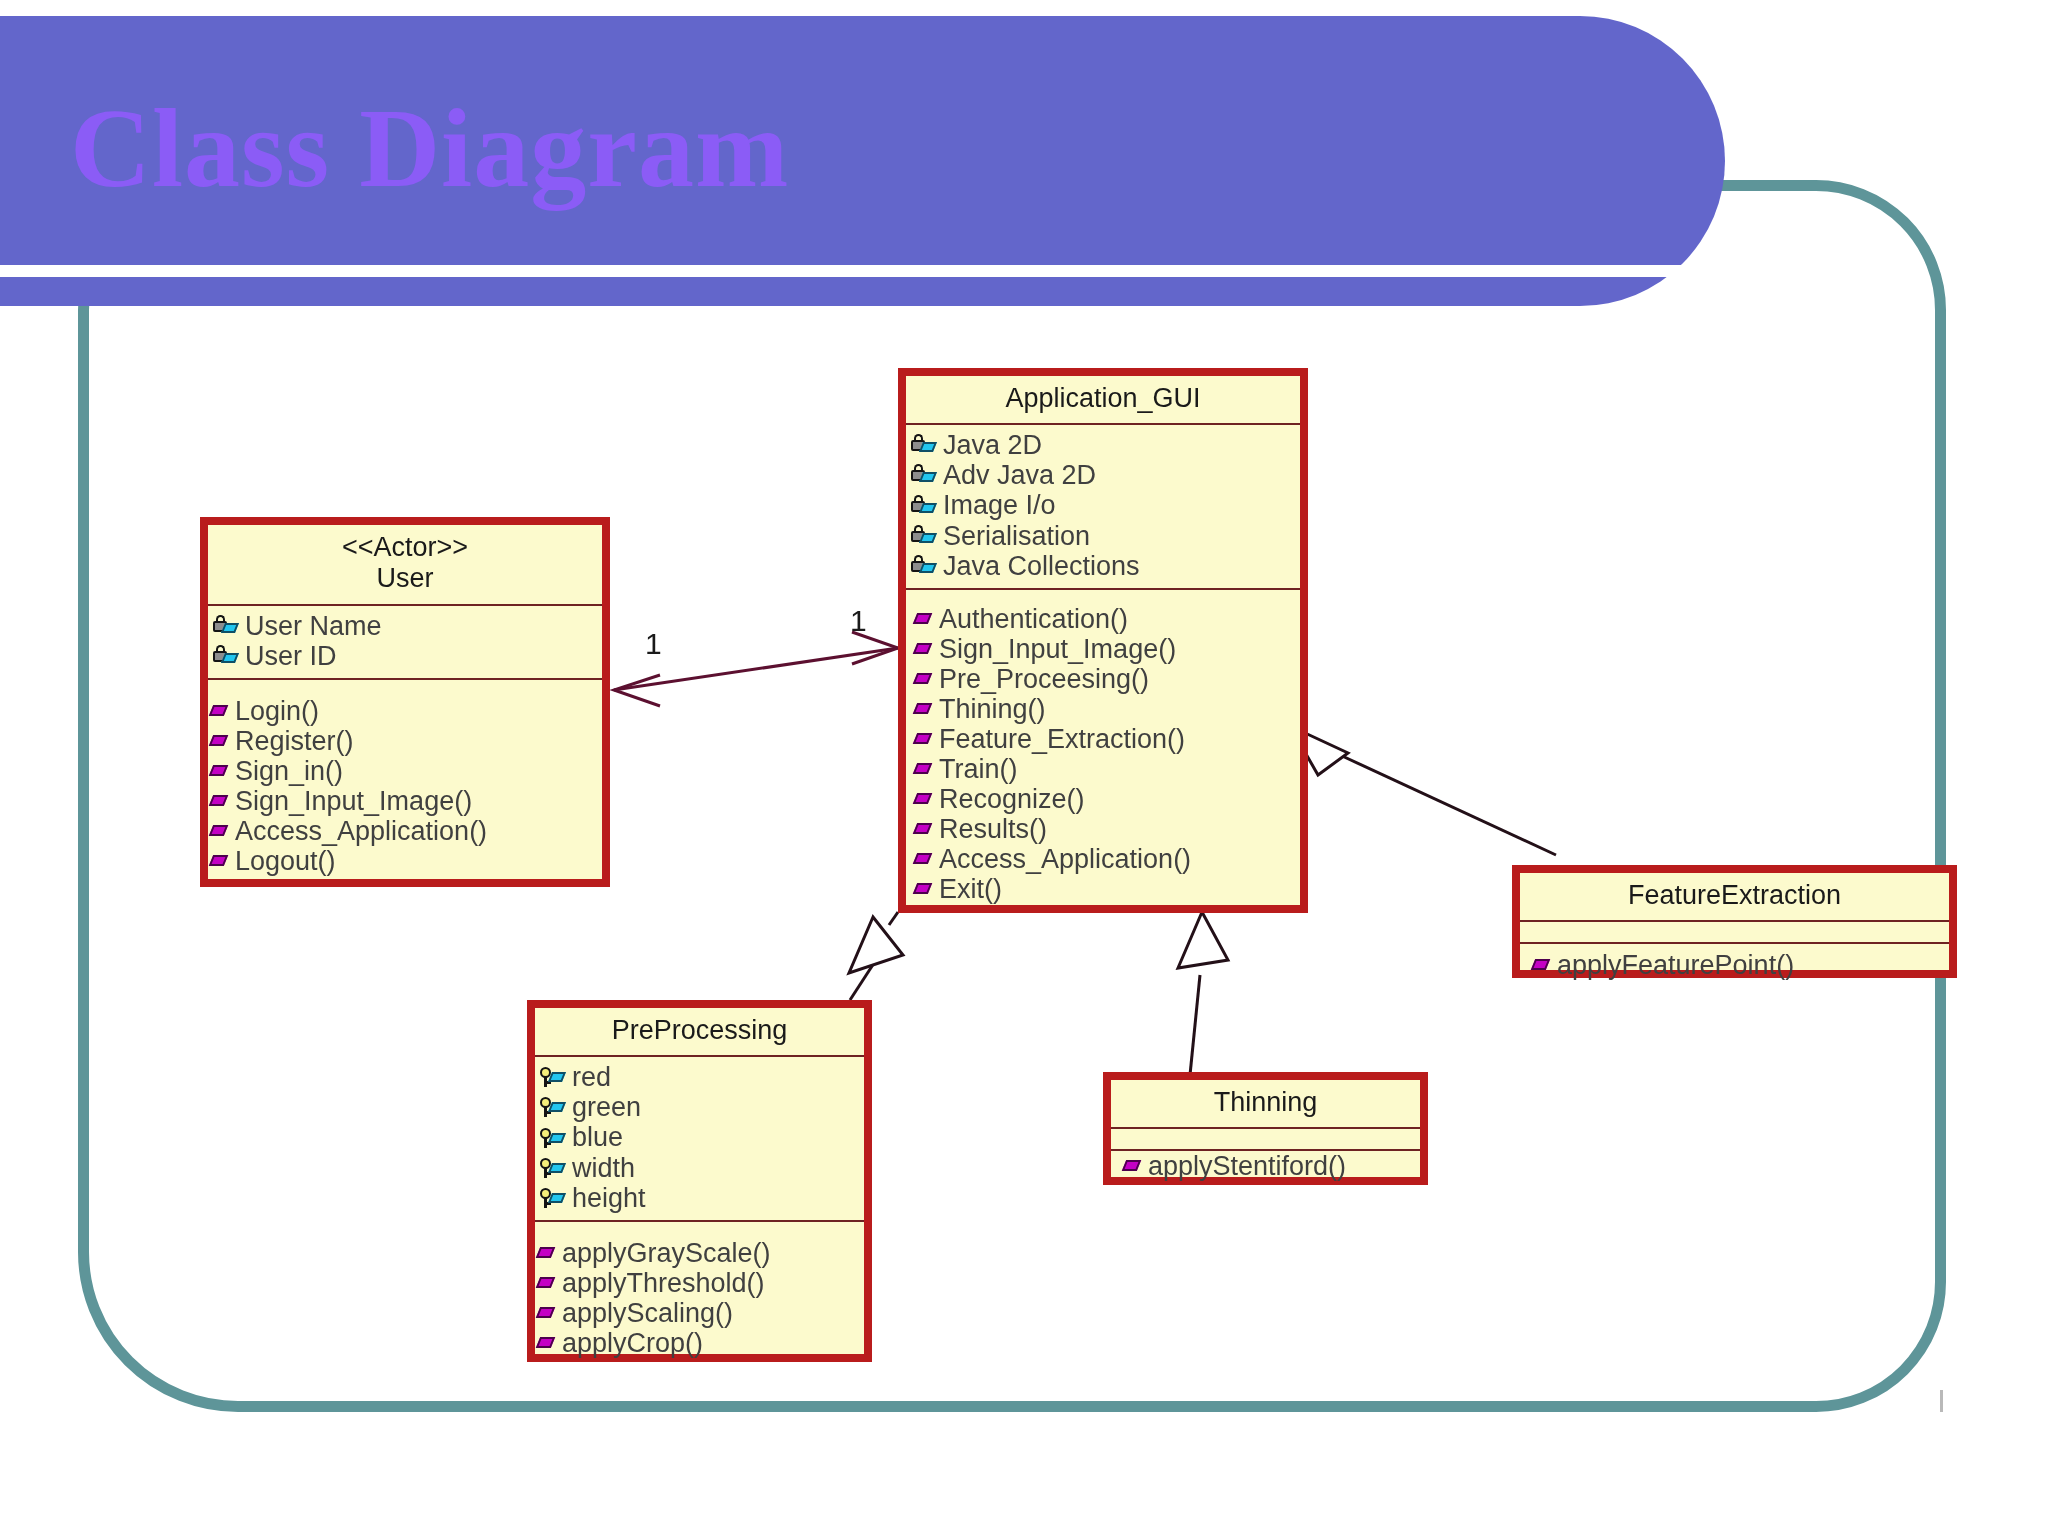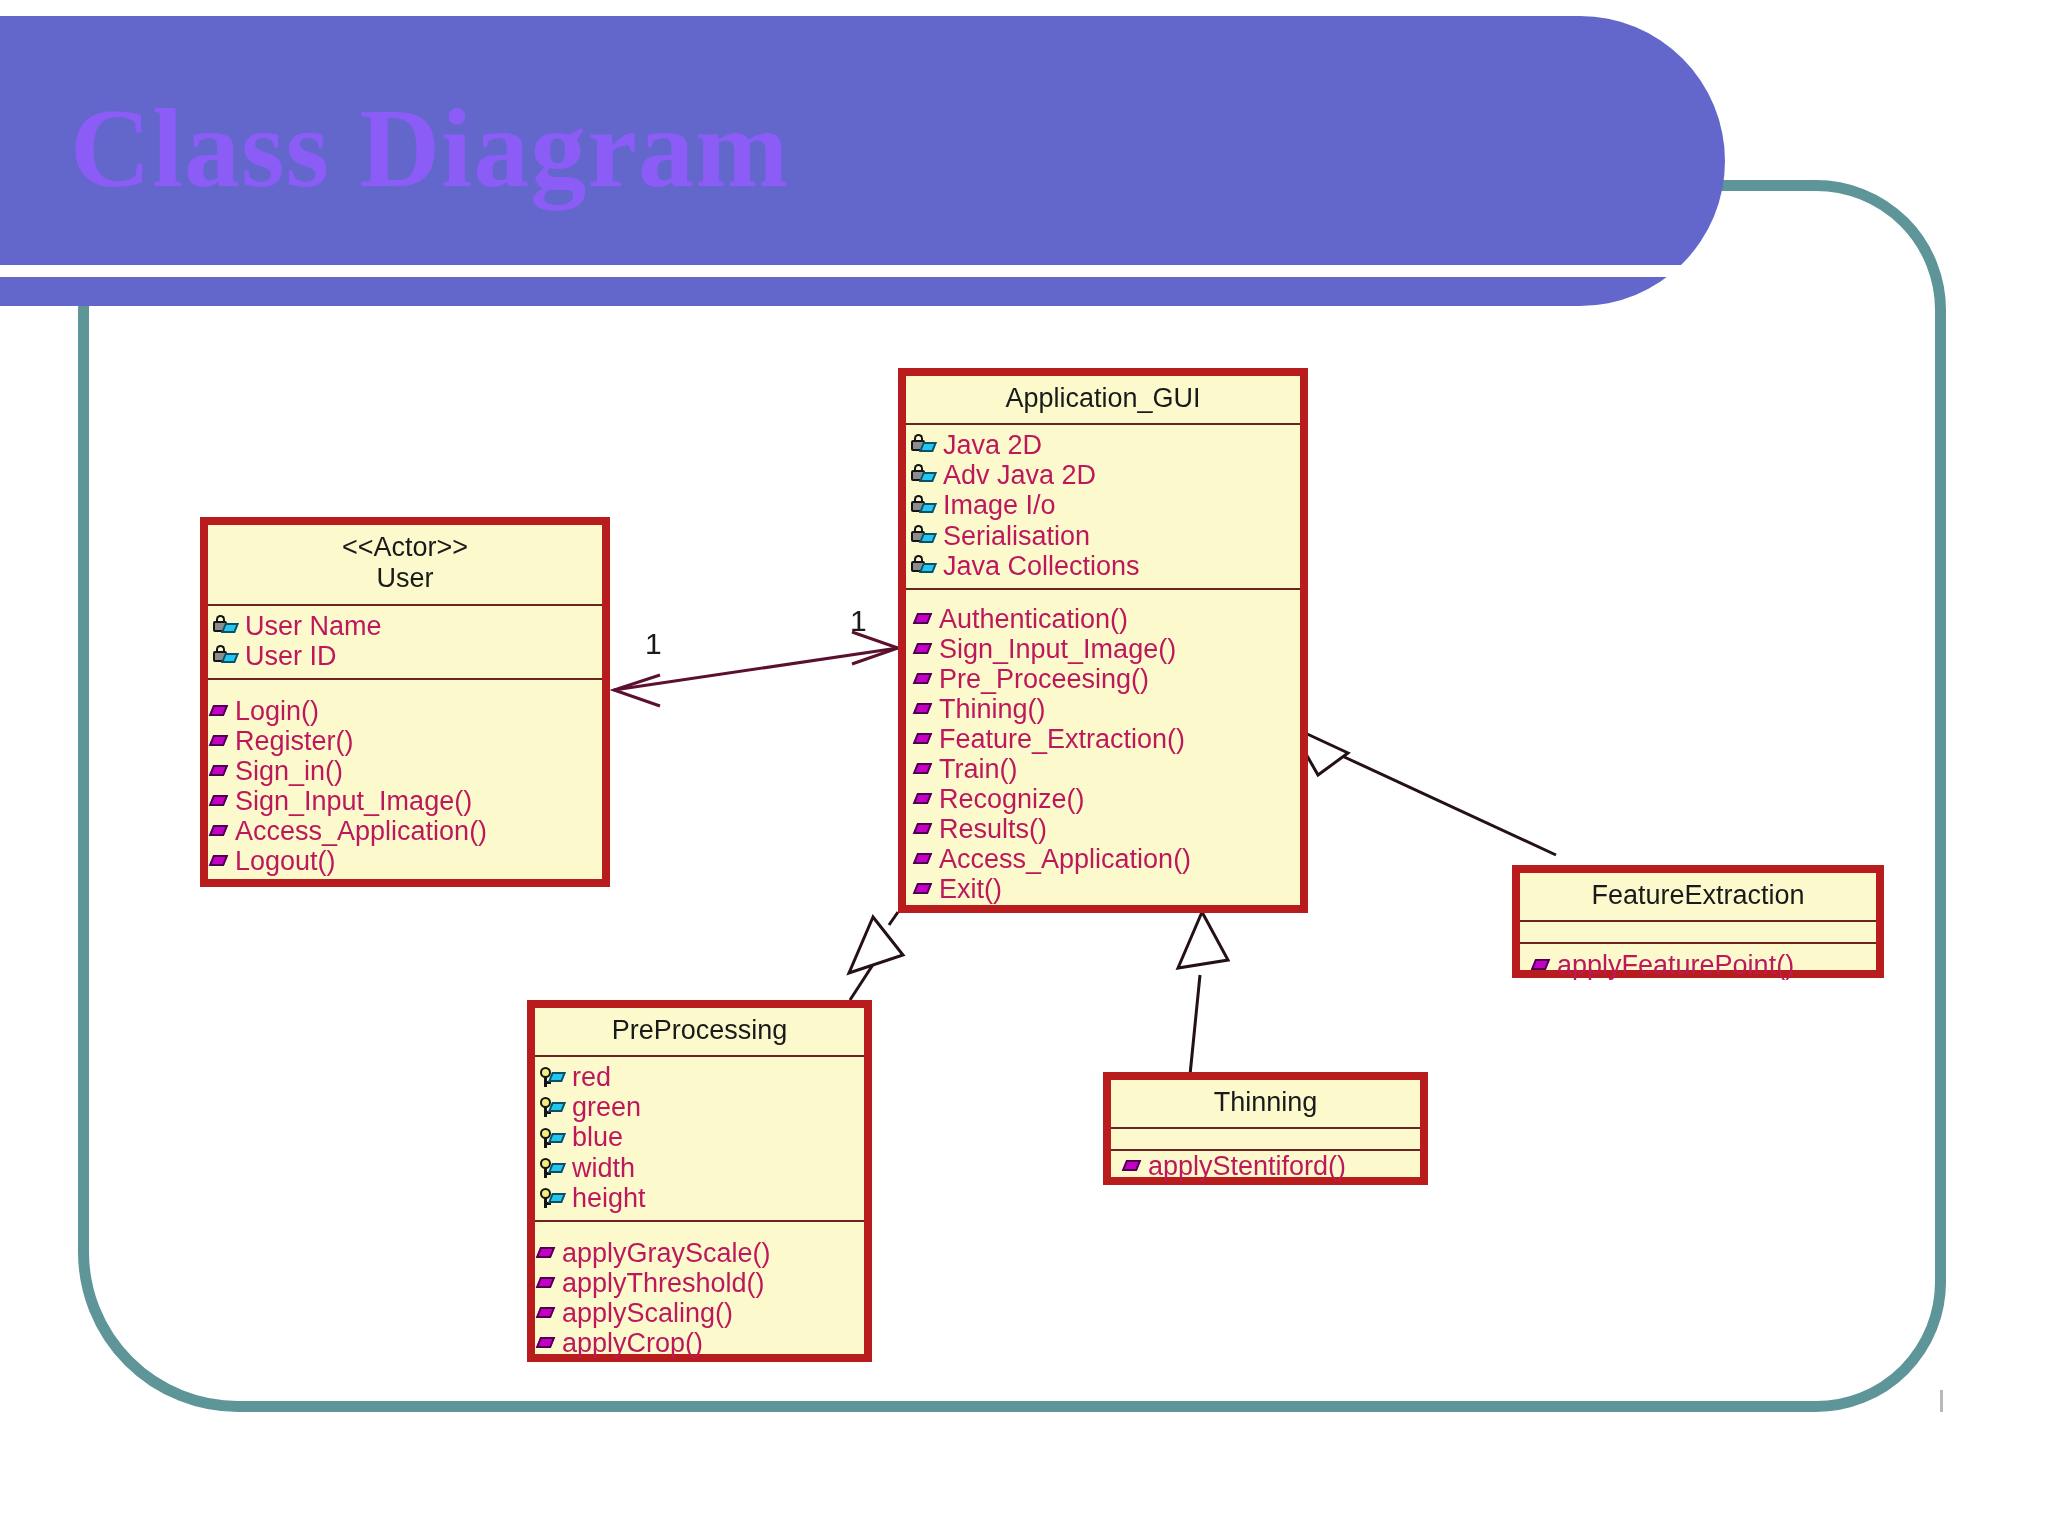--- a/index.html
+++ b/index.html
@@ -96,21 +96,21 @@
     padding: 5px 4px 7px 4px;
     border-bottom: 2px solid #6e2222;
   }
   .uml-compartment.last { border-bottom: none; }
   .uml-compartment.empty { min-height: 14px; padding: 3px 4px; }
   .uml-member {
     display: flex;
     align-items: center;
     font-size: 27px;
     line-height: 1.04;
-    color: #be185d;
+    color: #404040;
     white-space: nowrap;
     padding: 1px 0;
   }
   .uml-member .mlabel { margin-left: 1px; }
   .pad-methods { padding-top: 16px; padding-left: 2px; }
 
   
   .ico {
     display: inline-block;
     position: relative;
@@ -490,21 +490,21 @@
     <div class="uml-compartment last" style="padding-top:0; padding-left:12px;">
       <div class="uml-member">
         <span class="ico ico-method">
             <i class="diamond"></i>
           </span>
         <span class="mlabel">applyStentiford()</span>
       </div>
     </div>
   </div>
 
-  <div class="uml-class" style="left:1512px; top:865px; width:372px; height:113px;">
+  <div class="uml-class" style="left:1512px; top:865px; width:445px; height:113px;">
     <div class="uml-title">
       <div>FeatureExtraction</div>
     </div>
     <div class="uml-compartment empty"></div>
     <div class="uml-compartment last" style="padding-top:6px; padding-left:12px;">
       <div class="uml-member">
         <span class="ico ico-method">
             <i class="diamond"></i>
           </span>
         <span class="mlabel">applyFeaturePoint()</span>

